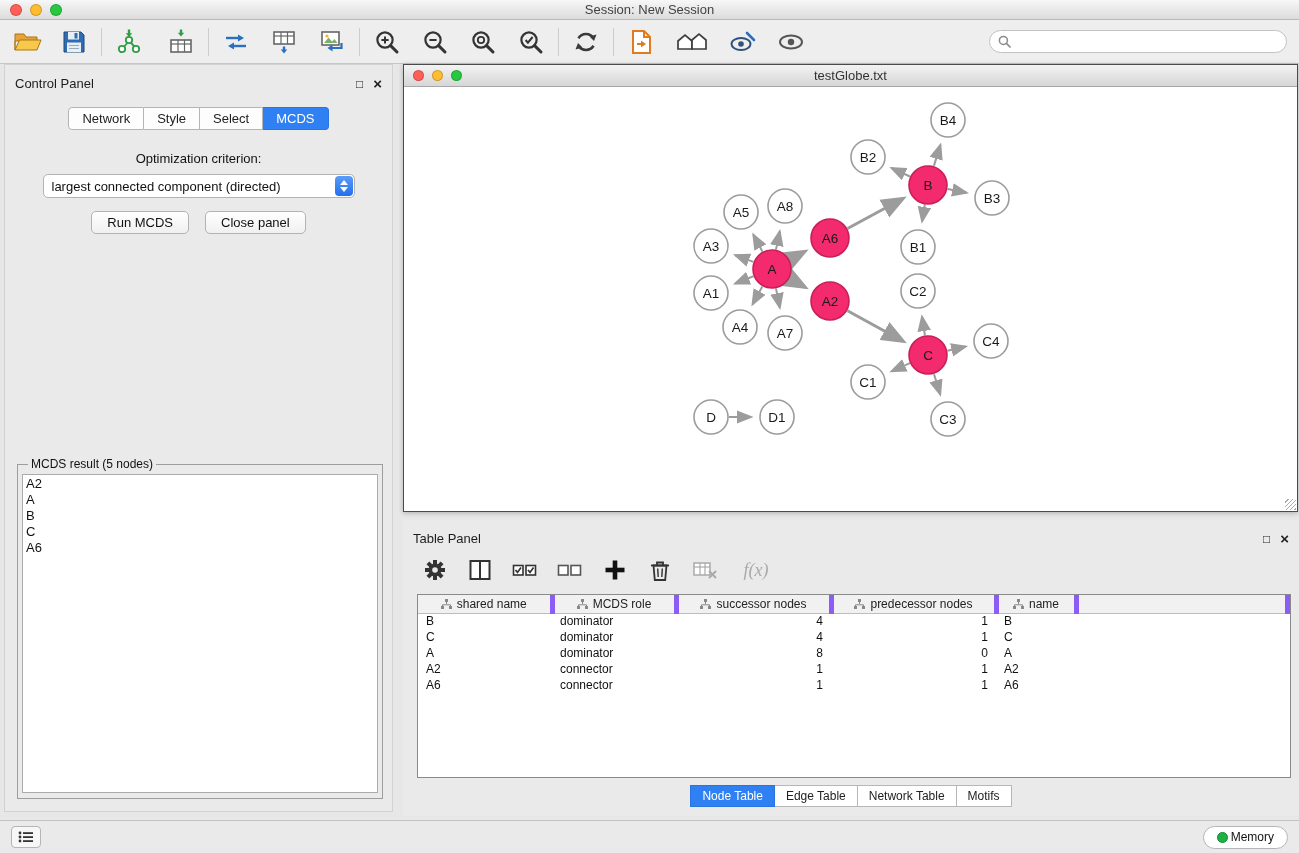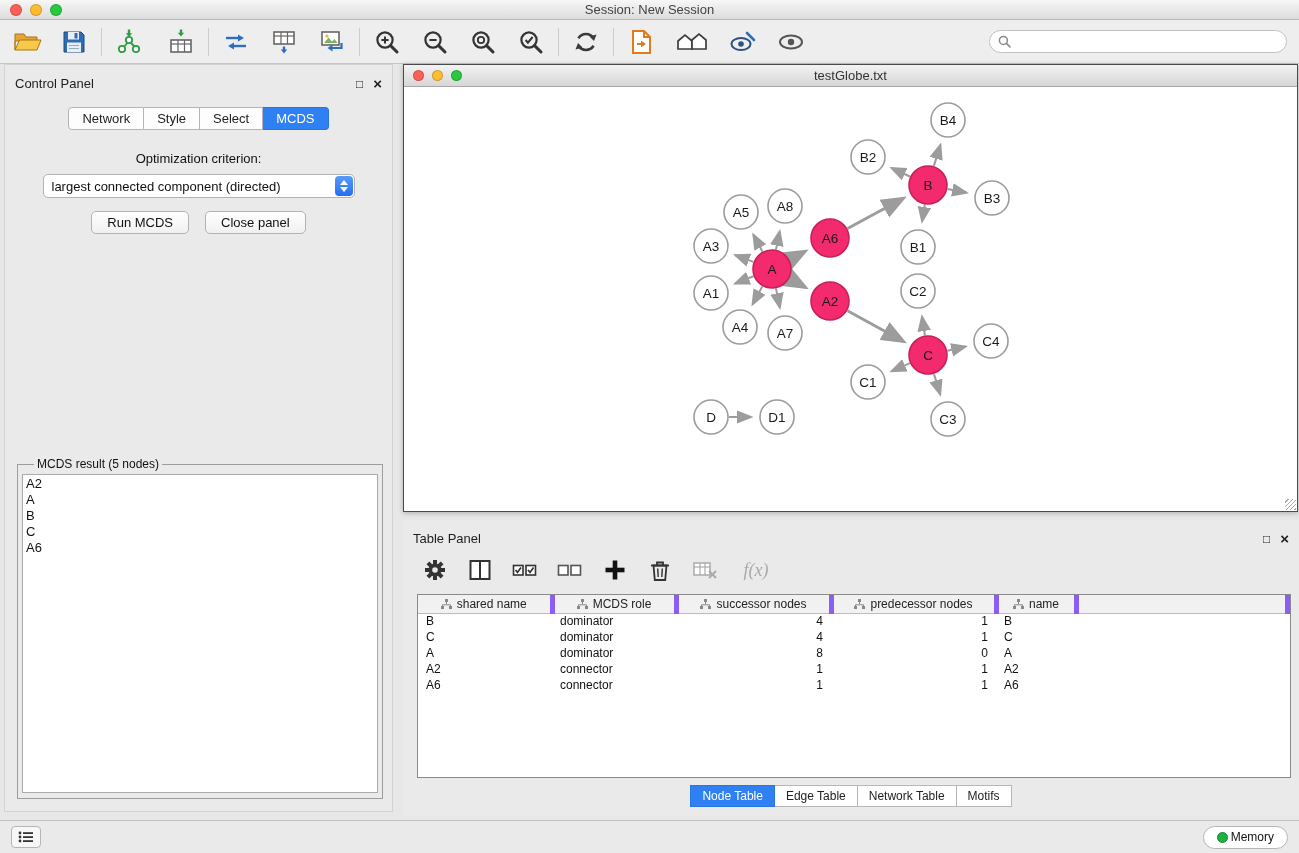--- a/index.html
+++ b/index.html
@@ -35,21 +35,21 @@
   .cp-tab.active{background:#2f80f2;border-color:#2a74e0;color:#fff}
   .opt-label{margin-top:21px;text-align:center;font-size:13px;color:#111}
   .dropdown{margin:8px auto 0;width:312px;height:24px;background:#fff;border:1px solid #b3b3b3;border-radius:5px;display:flex;align-items:center;padding-left:8px}
   .dropdown .val{font-size:13px;color:#111;flex:1;white-space:nowrap;overflow:hidden}
   .stepper{width:18px;height:20px;margin:1px;border-radius:4px;background:linear-gradient(#5a9cf8,#246ef0);display:flex;flex-direction:column;align-items:center;justify-content:center;gap:2px}
   .stepper .up{width:0;height:0;border-left:4px solid transparent;border-right:4px solid transparent;border-bottom:5px solid #fff}
   .stepper .down{width:0;height:0;border-left:4px solid transparent;border-right:4px solid transparent;border-top:5px solid #fff}
   .btn-row{margin-top:13px;display:flex;justify-content:center;gap:16px}
   .push-btn{height:23px;padding:0 15px;font-size:13px;color:#111;background:linear-gradient(#ffffff,#f0f0f0);border:1px solid #b3b3b3;border-radius:5px;cursor:default;font-family:"Liberation Sans",sans-serif}
   fieldset.mcds{position:absolute;left:12px;right:9px;top:392px;bottom:12px;border:1px solid #9d9d9d;padding:3px 4px 5px;display:flex;flex-direction:column}
-  fieldset.mcds legend{font-size:12px;color:#111;padding:0 3px;margin-left:12px}
+  fieldset.mcds legend{font-size:12px;color:#111;padding:0 3px;margin-left:6px}
   .result-list{flex:1;background:#fff;border:1px solid #ababab;overflow:auto;padding:1px 3px}
   .result-item{font-size:13px;line-height:16px;color:#111}
 
   
   .network-window{position:absolute;left:403px;top:64px;width:895px;height:448px;background:#fff;border:1px solid #4a4a4a;box-shadow:0 1px 5px rgba(0,0,0,.25)}
   .nw-titlebar{position:relative;height:22px;background:linear-gradient(#f3f3f3,#d6d6d6);border-bottom:1px solid #a8a8a8;display:flex;align-items:center}
   .nw-titlebar .lights{margin-left:9px}
   .nw-titlebar .light{width:11px;height:11px}
   .nw-title{position:absolute;left:0;right:0;text-align:center;font-size:13px;color:#333}
   .nw-canvas{position:absolute;left:0;top:22px;right:0;bottom:0;background:#fff;overflow:hidden}

